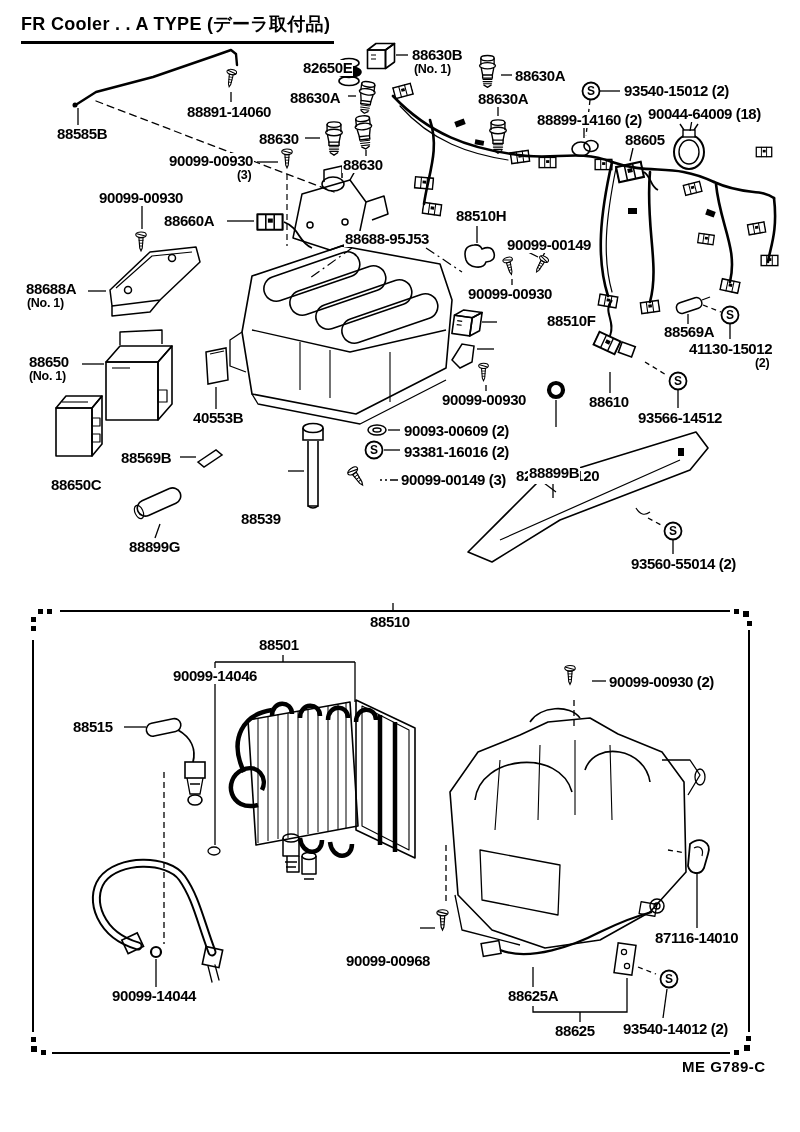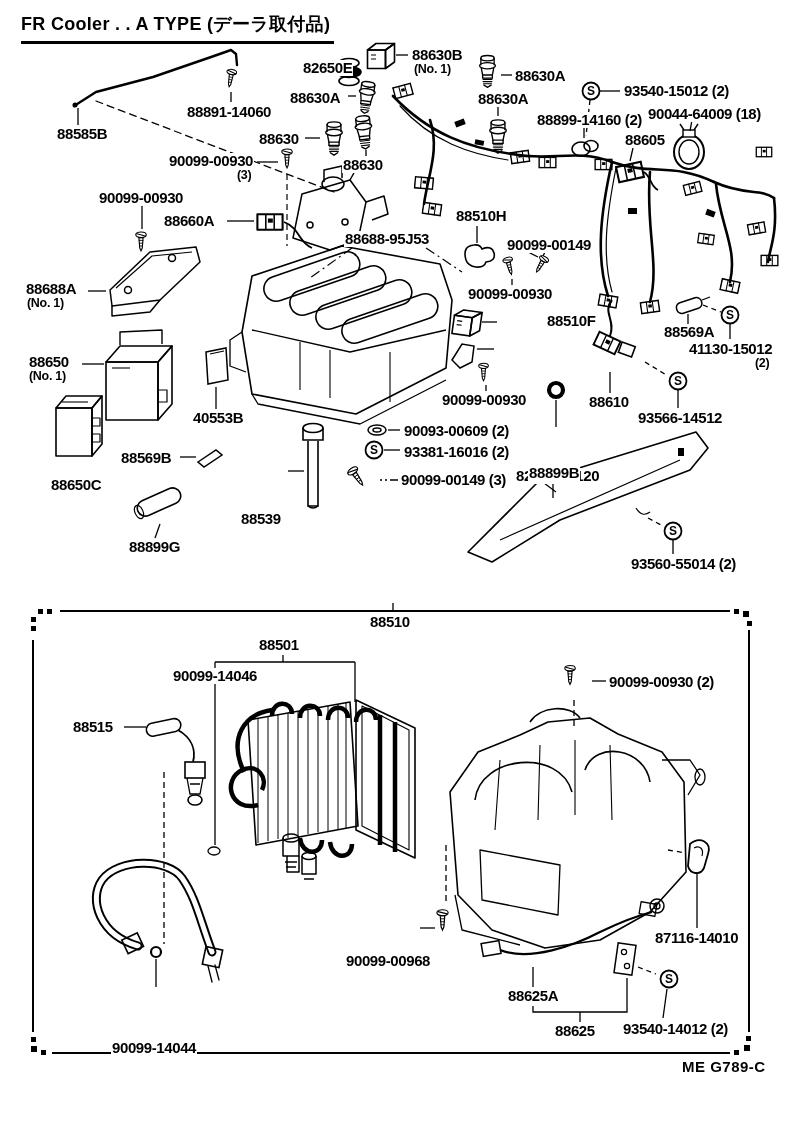--- a/index.html
+++ b/index.html
@@ -464,19 +464,19 @@
       <div class="plabel" style="left: 128px; top: 539px;"><span>88899G</span></div>
       <div class="plabel" style="left: 630px; top: 556px;"><span>93560-55014 (2)</span></div>
       <div class="plabel" style="left: 369px; top: 586px; margin-top: 28px;"><span>88510</span></div>
       <div class="plabel" style="left: 258px; top: 637px;"><span>88501</span></div>
       <div class="plabel" style="left: 172px; top: 668px;"><span>90099-14046</span></div>
       <div class="plabel" style="left: 608px; top: 674px;"><span>90099-00930 (2)</span></div>
       <div class="plabel" style="left: 72px; top: 719px;"><span>88515</span></div>
       <div class="plabel" style="left: 345px; top: 920px; margin-top: 33px;"><span>90099-00968</span></div>
       <div class="plabel" style="left: 654px; top: 930px;"><span>87116-14010</span></div>
       <div class="plabel" style="left: 507px; top: 988px;"><span>88625A</span></div>
-      <div class="plabel" style="left: 111px; top: 1040px;"><span>90099-14044</span></div>
+      <div class="plabel" style="left: 111px; top: 988px;"><span>90099-14044</span></div>
       <div class="plabel" style="left: 554px; top: 1023px;"><span>88625</span></div>
       <div class="plabel" style="left: 622px; top: 1021px;"><span>93540-14012 (2)</span></div>
     </div>
 <div class="footer">ME  G789-C</div>
 
 </div>
 
 </body></html>

